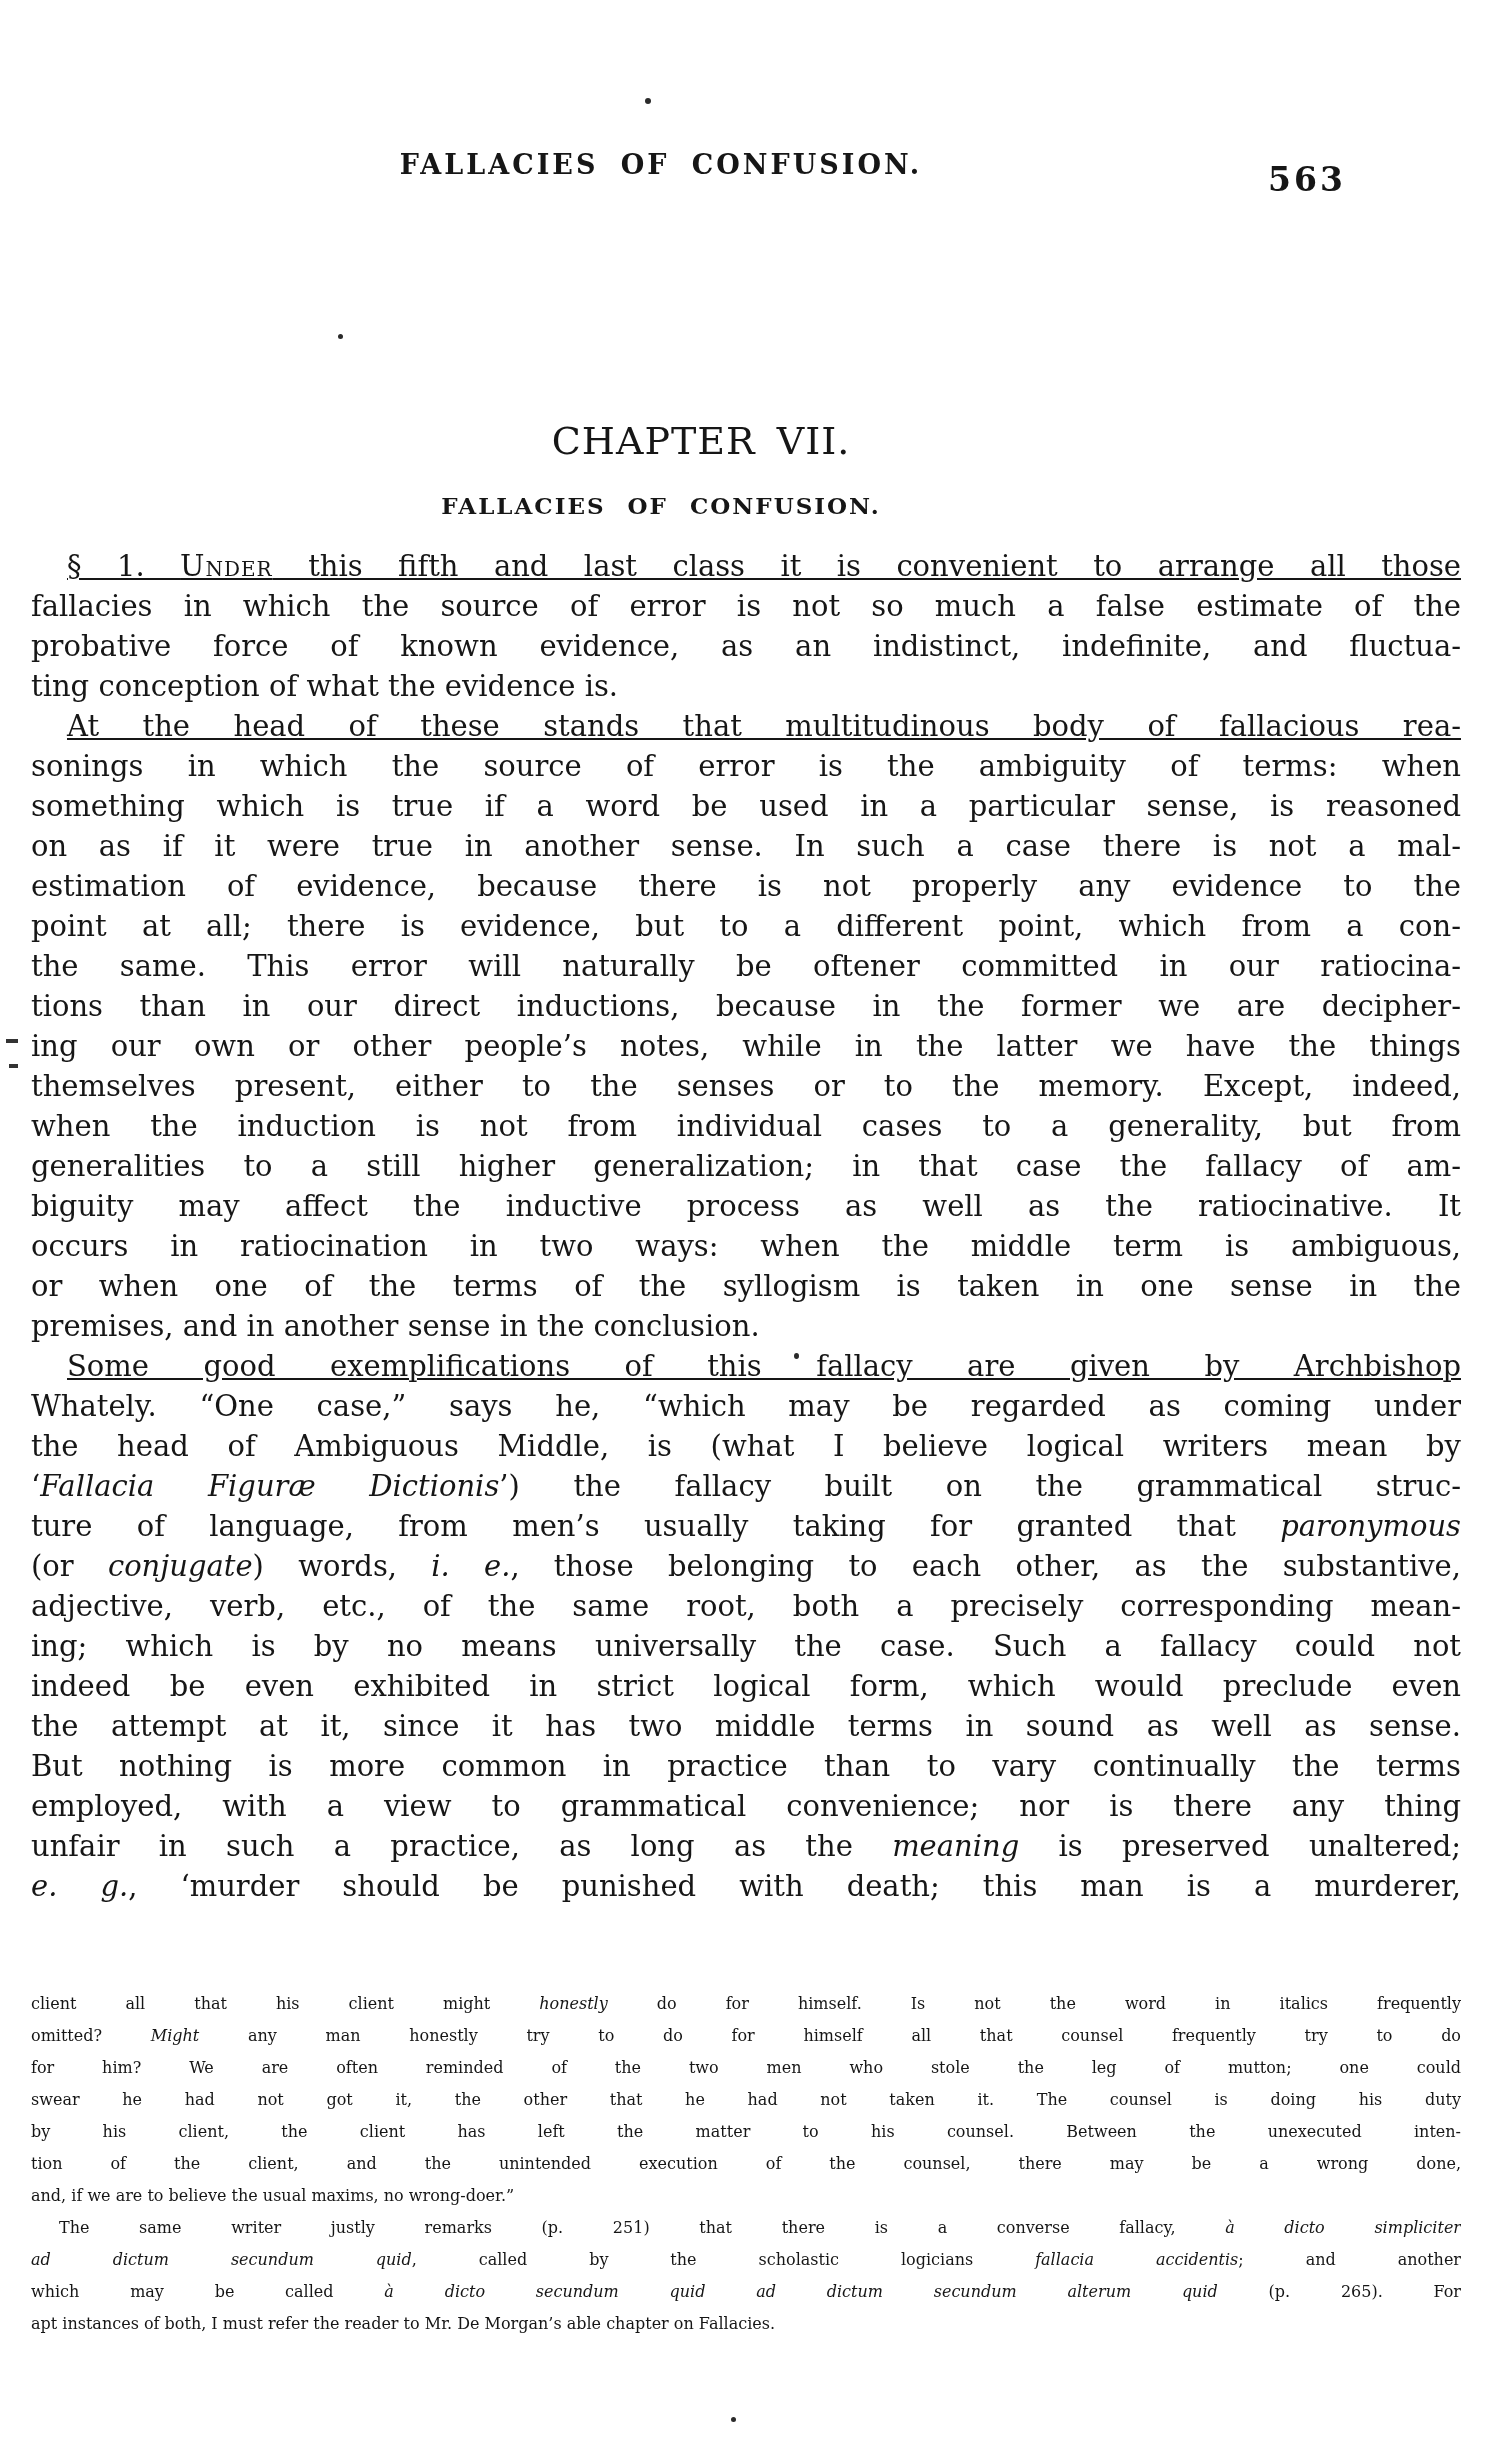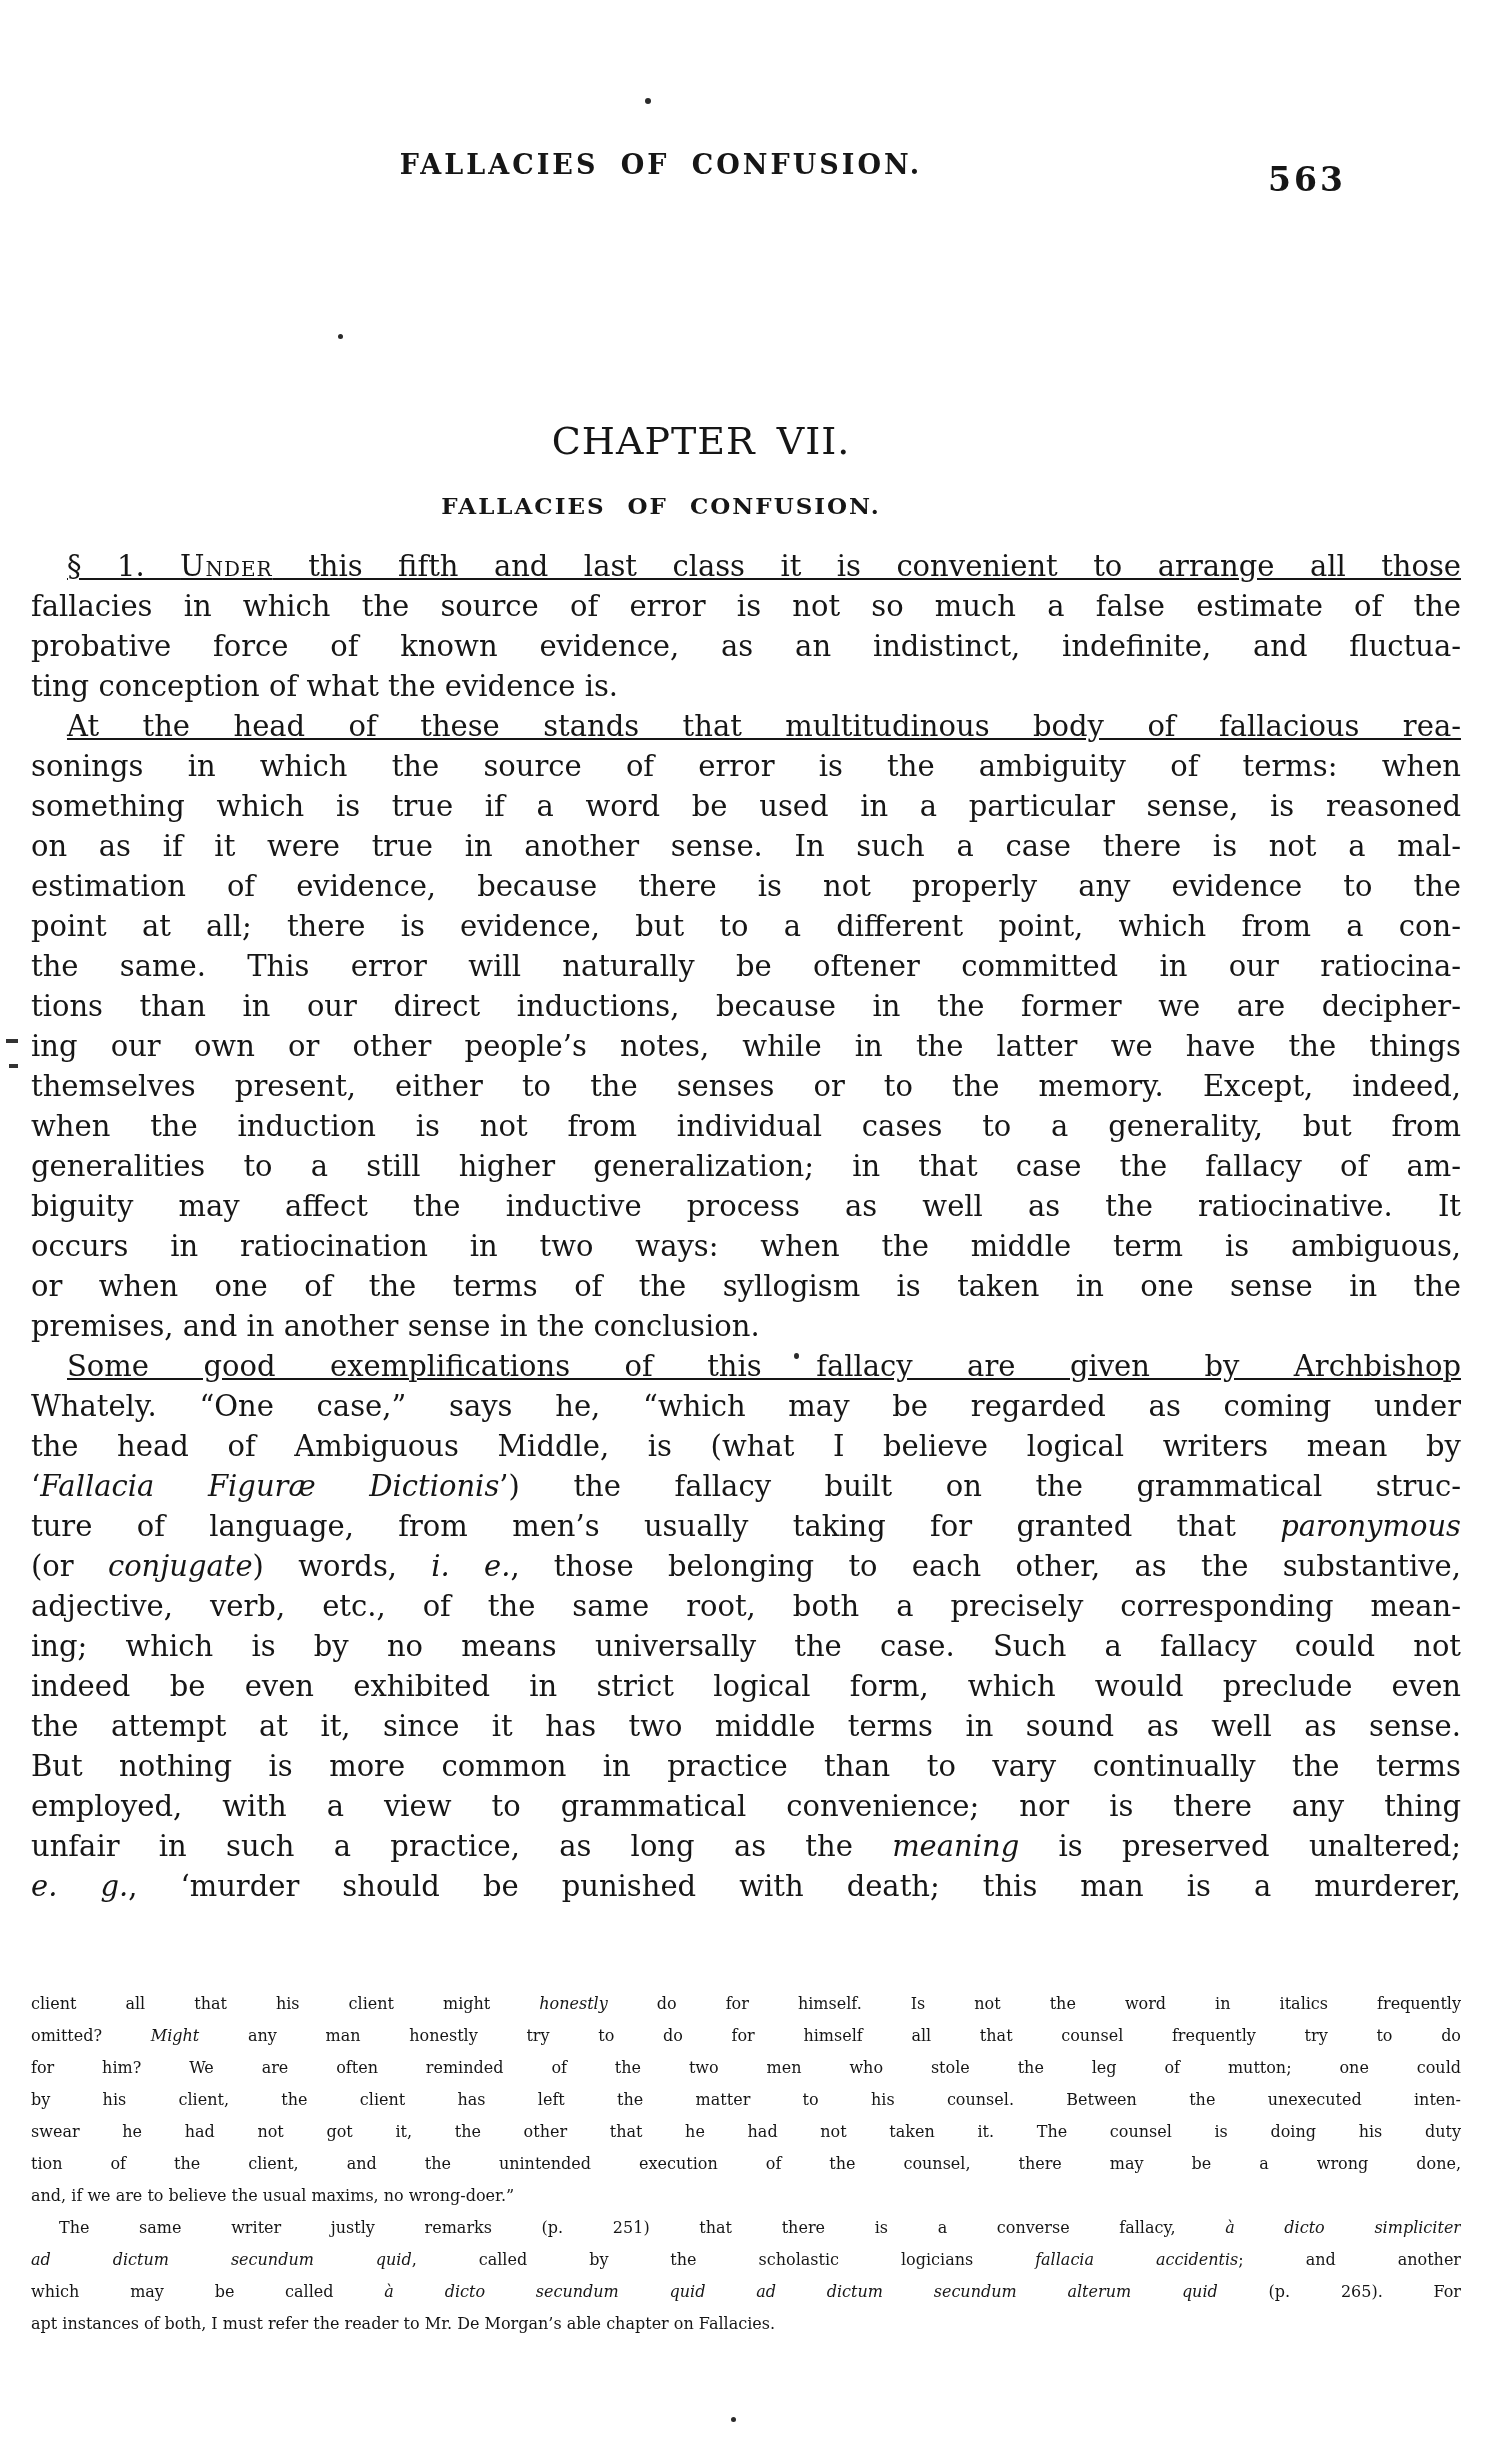--- a/index.html
+++ b/index.html
@@ -144,22 +144,22 @@
       <div class="line">But nothing is more common in practice than to vary continually the terms</div>
       <div class="line">employed, with a view to grammatical convenience; nor is there any thing</div>
       <div class="line">unfair in such a practice, as long as the <i>meaning</i> is preserved unaltered;</div>
       <div class="line"><i>e. g.</i>, ‘murder should be punished with death; this man is a murderer,</div>
     </div>
 
   <div class="footnote-text" id="footnote-text">
       <div class="line">client all that his client might <i>honestly</i> do for himself.  Is not the word in italics frequently</div>
       <div class="line">omitted?  <i>Might</i> any man honestly try to do for himself all that counsel frequently try to do</div>
       <div class="line">for him?  We are often reminded of the two men who stole the leg of mutton; one could</div>
+      <div class="line">swear he had not got it, the other that he had not taken it.  The counsel is doing his duty</div>
       <div class="line">by his client, the client has left the matter to his counsel.  Between the unexecuted inten-</div>
-      <div class="line">swear he had not got it, the other that he had not taken it.  The counsel is doing his duty</div>
       <div class="line">tion of the client, and the unintended execution of the counsel, there may be a wrong done,</div>
       <div class="line last">and, if we are to believe the usual maxims, no wrong-doer.”</div>
       <div class="line indented">The same writer justly remarks (p. 251) that there is a converse fallacy, <i>à dicto simpliciter</i></div>
       <div class="line"><i>ad dictum secundum quid</i>, called by the scholastic logicians <i>fallacia accidentis</i>; and another</div>
       <div class="line">which may be called <i>à dicto secundum quid ad dictum secundum alterum quid</i> (p. 265).  For</div>
       <div class="line last">apt instances of both, I must refer the reader to Mr. De Morgan’s able chapter on Fallacies.</div>
     </div>
 
   <div class="dot" style="left:645px; top:98px;  width:6px;  height:6px;"></div>
   <div class="dot" style="left:338px; top:334px; width:5px;  height:5px;"></div>

